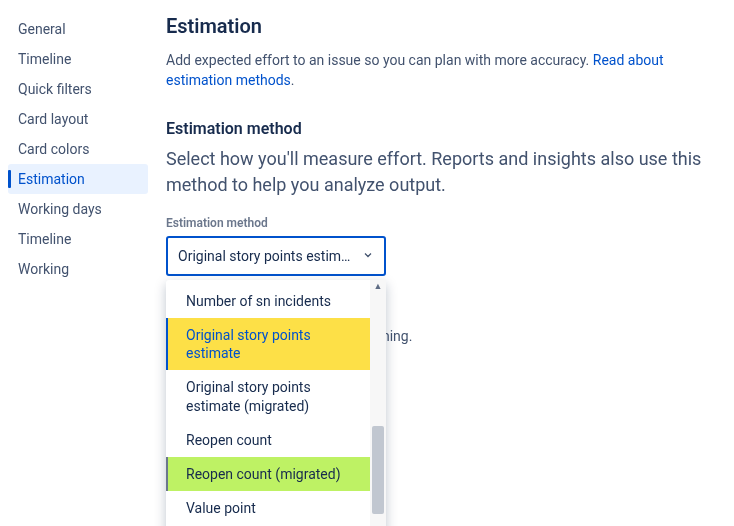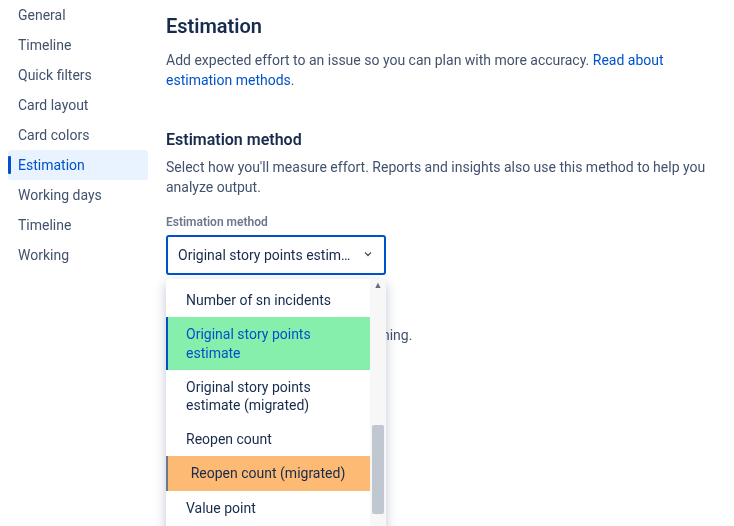--- a/index.html
+++ b/index.html
@@ -8,21 +8,21 @@
     background: #fff;
     color: #172B4D;
     font-size: 14px;
     width: 734px;
     height: 526px;
     overflow: hidden;
     display: flex;
   }
   .sidebar {
     width: 156px;
-    padding: 0 8px;
+    padding: 14px 8px;
     flex-shrink: 0;
   }
   .sidebar-item {
     padding: 7px 10px;
     font-size: 14px;
     color: #42526E;
     cursor: pointer;
     border-radius: 3px;
     margin-bottom: 0px;
     position: relative;
@@ -47,35 +47,35 @@
   }
   h1 {
     font-size: 20px;
     font-weight: 600;
     color: #172B4D;
     margin-bottom: 12px;
   }
   .desc {
     font-size: 14px;
     color: #42526E;
-    margin-bottom: 39px;
+    margin-bottom: 28px;
     line-height: 1.45;
   }
   .link {
     color: #0052CC;
     cursor: pointer;
   }
   h2 {
     font-size: 16px;
     font-weight: 600;
     color: #172B4D;
     margin-bottom: 8px;
   }
   .subdesc {
-    font-size: 14px;
+    font-size: 18px;
     color: #42526E;
     margin-bottom: 18px;
     line-height: 1.45;
   }
   .field-label {
     font-size: 12px;
     font-weight: 600;
     color: #6B778C;
     margin-bottom: 6px;
   }
@@ -124,37 +124,36 @@
     padding: 4px 0;
   }
   .dropdown-option {
     padding: 8px 20px;
     font-size: 14px;
     color: #172B4D;
     cursor: pointer;
     line-height: 1.3;
   }
   .dropdown-option.selected {
-    background: #86efac;
+    background: #fde047;
     color: #0052CC;
     position: relative;
   }
   .dropdown-option.selected::before {
     content: "";
     position: absolute;
     left: 0;
     top: 0;
     bottom: 0;
     width: 2px;
     background: #0052CC;
   }
   .dropdown-option.hover {
-    background: #fdba74;
-    position: relative;
-    text-align: center;
+    background: #bef264;
+    position: relative;
   }
   .dropdown-option.hover::before {
     content: "";
     position: absolute;
     left: 0;
     top: 0;
     bottom: 0;
     width: 2px;
     background: #6B778C;
   }

